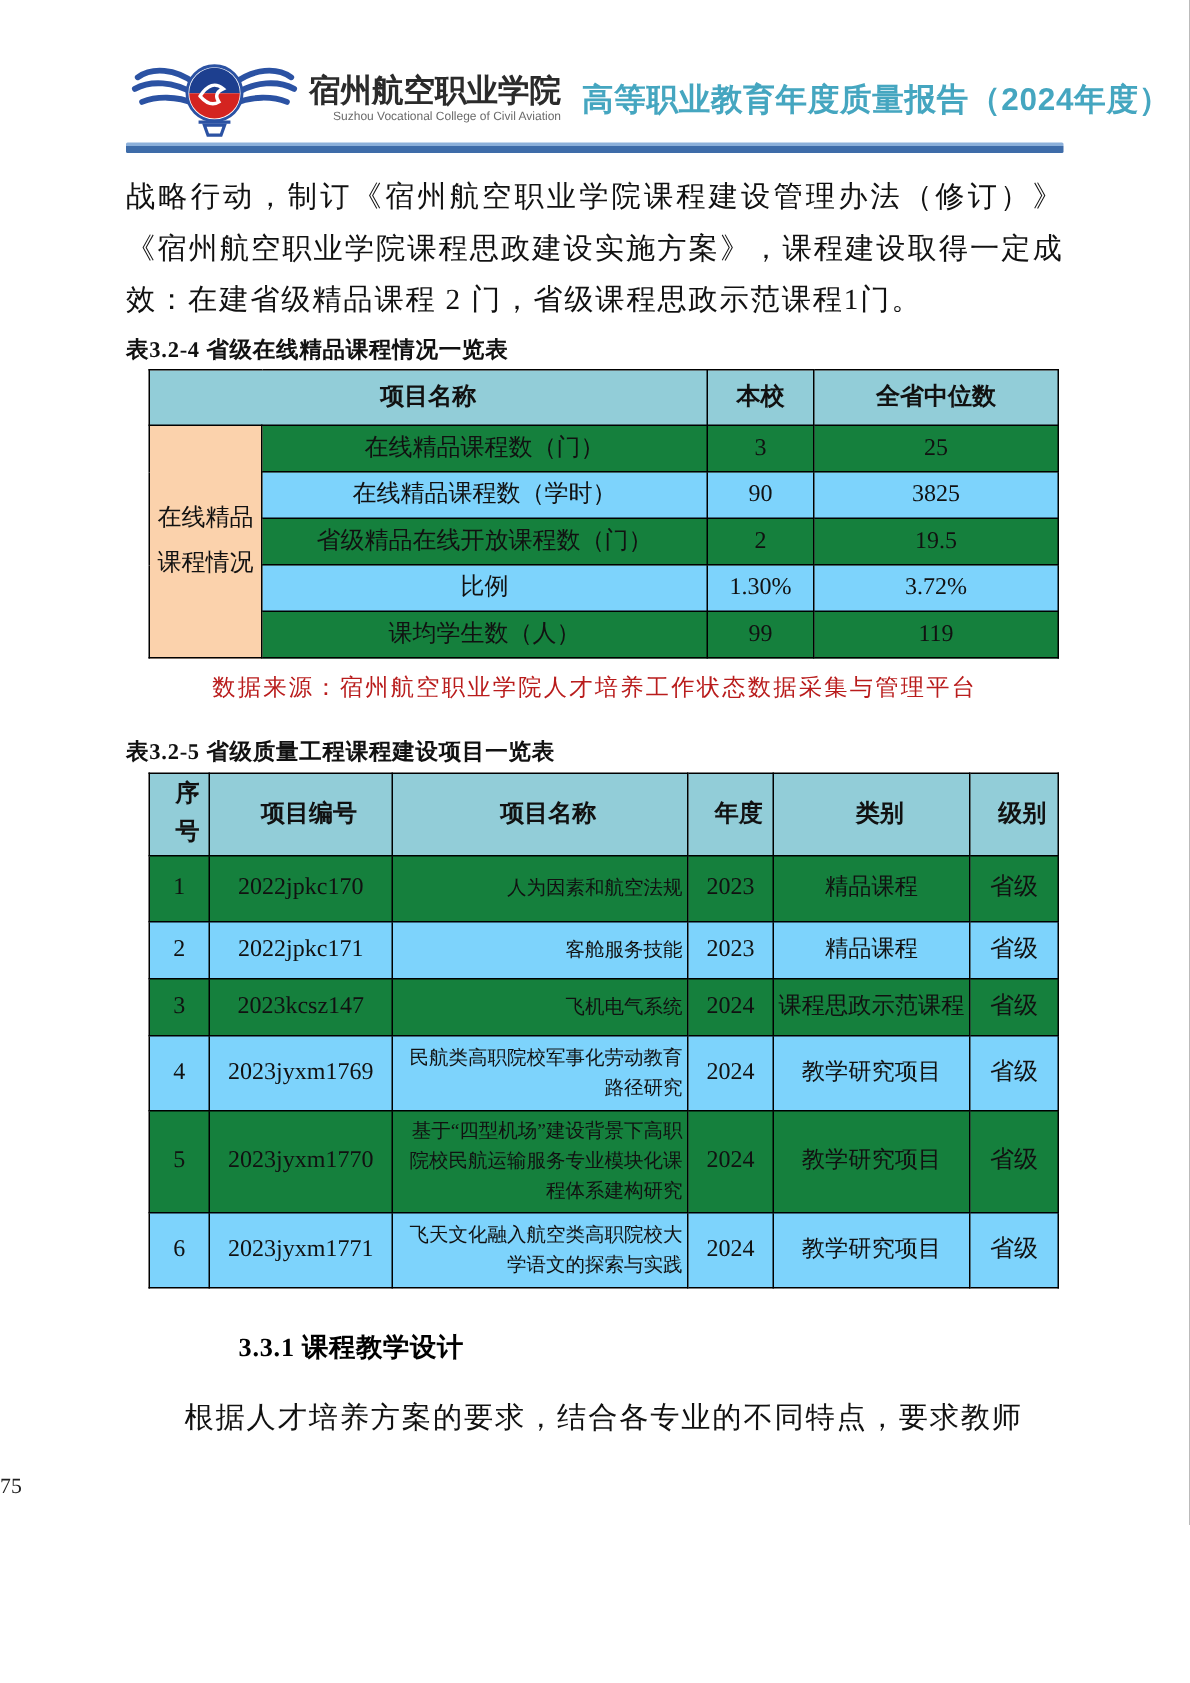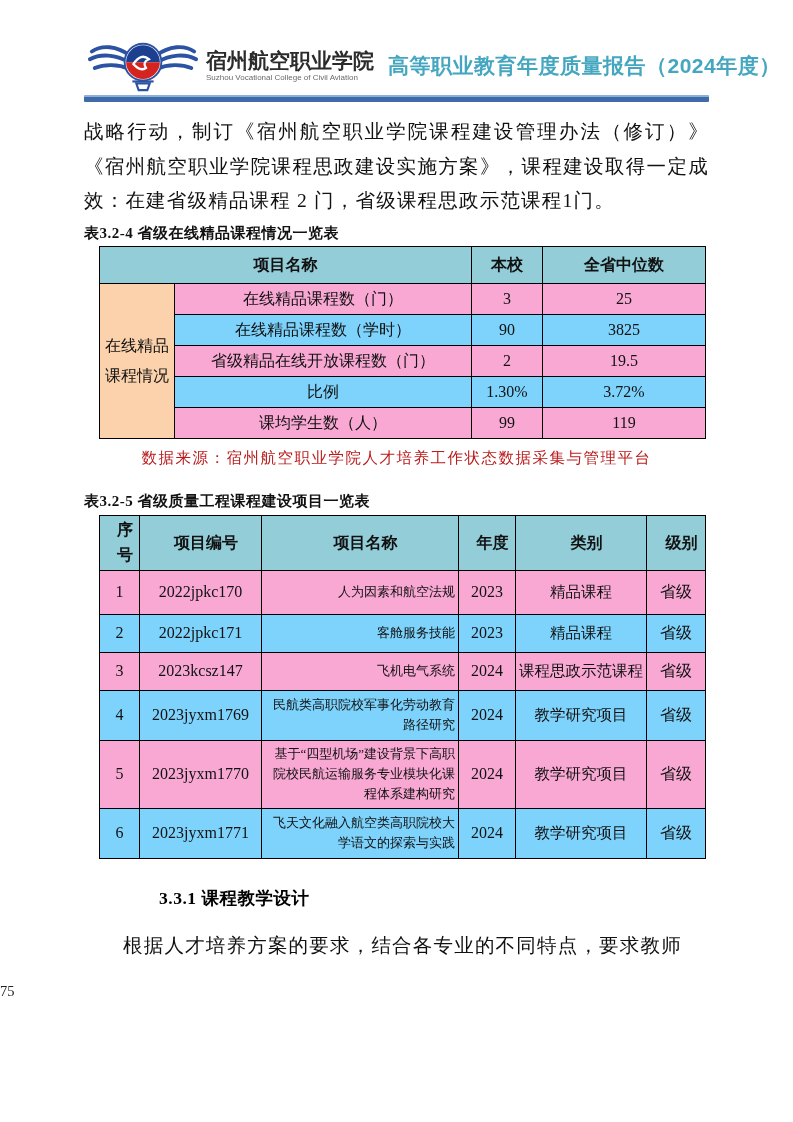--- a/index.html
+++ b/index.html
@@ -13,20 +13,21 @@
     color:#111;
     overflow:hidden;
   }
   .content { padding:0 84px; }
 
   
   .hdr {
     display:flex; align-items:center;
     padding:39px 84px 0 84px;
     height:93px;
+    text-align:right;
   }
   .logo { width:118px; height:56px; flex:0 0 auto; }
   .college { margin-left:4px; line-height:1.05; flex:0 0 auto; }
   .college-name {
     font-family:"Liberation Sans","DejaVu Sans",sans-serif;
     font-weight:bold; font-size:21px; color:#2b2b2b; letter-spacing:0px;
     white-space:nowrap;
   }
   .college-en {
     font-family:"Liberation Sans","DejaVu Sans",sans-serif;
@@ -77,21 +78,21 @@
   }
   th, td {
     border:1.6px solid #000;
     text-align:center; vertical-align:middle;
     padding:2px 2px; line-height:1.55;
     word-break:break-all;
   }
   .t1 { margin-top:3px; }
   .t2 { margin-top:4px; }
   .th-row th { background:#92cdd8; font-weight:bold; height:37px; }
-  tr.peach td { background:#f9a8d4; }
+  tr.peach td { background:#15803d; }
   tr.gray  td { background:#7dd3fc; }
   td.merge  { background:#fbd2ac !important; line-height:1.9; font-size:16px; }
   .t1 td { height:31px; }
   .t2 th { height:39px;padding-left:13px; }
   .r-s  td { height:44px; }
   .r-s2 td { height:38px; }
   .r-m  td { height:50px; }
   .r-l  td { height:68px; }
   .t2 td.name { font-size:13px; letter-spacing:0; padding:2px 3px;text-align:right; }
   .t2 td.cat  { font-size:15.5px; letter-spacing:0; }

